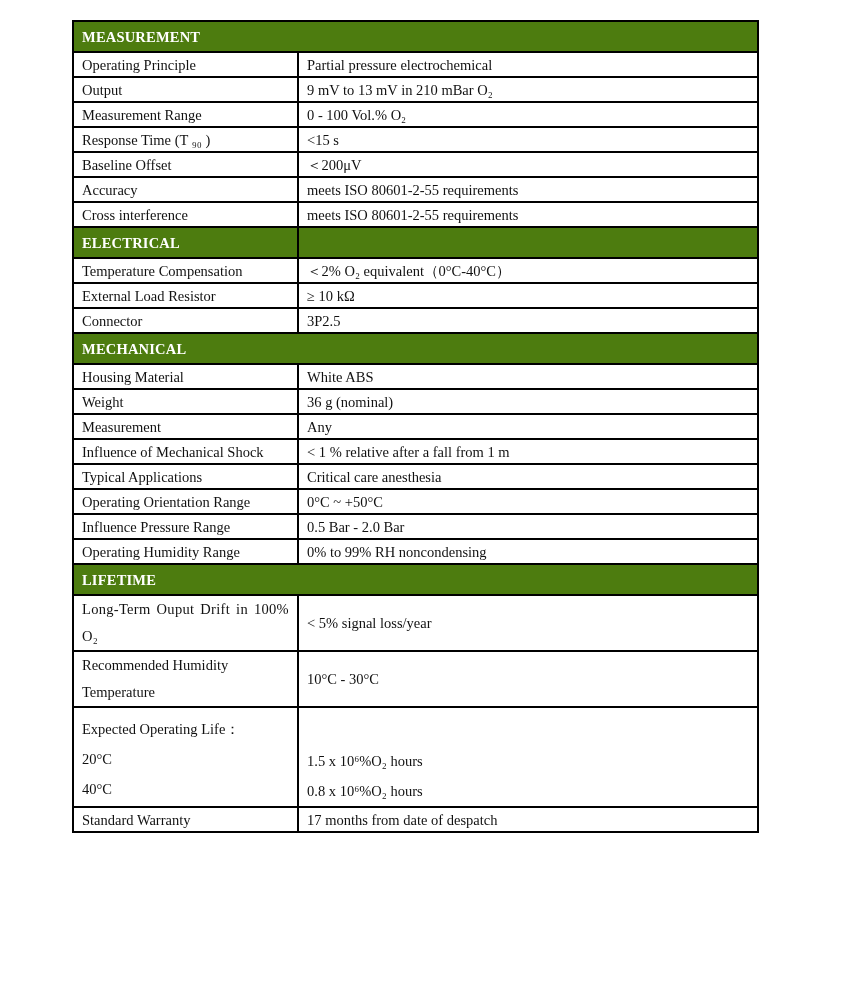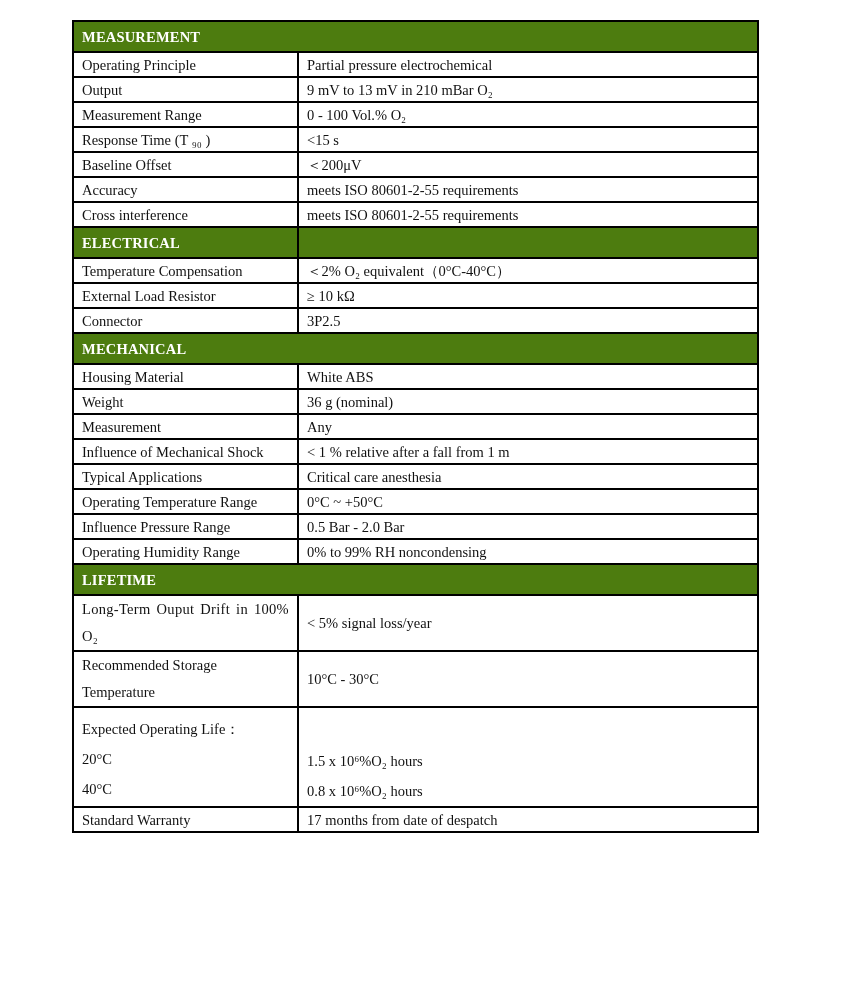--- a/index.html
+++ b/index.html
@@ -110,41 +110,41 @@
     <tr class="row">
       <td class="label">Influence of Mechanical Shock</td>
       <td class="value">&lt; 1 % relative after a fall from 1 m</td>
     </tr>
 
     <tr class="row">
       <td class="label">Typical Applications</td>
       <td class="value">Critical care anesthesia</td>
     </tr>
     <tr class="row">
-      <td class="label">Operating Temperature Range</td>
+      <td class="label">Operating Orientation Range</td>
       <td class="value">0°C ~ +50°C</td>
     </tr>
     <tr class="row">
       <td class="label">Influence Pressure Range</td>
       <td class="value">0.5 Bar - 2.0 Bar</td>
     </tr>
     <tr class="row">
       <td class="label">Operating Humidity Range</td>
       <td class="value">0% to 99% RH noncondensing</td>
     </tr>
 
     <tr class="section">
       <td colspan="2">LIFETIME</td>
     </tr>
     <tr class="tall">
       <td class="label justify">Long-Term Ouput Drift in 100% O₂</td>
       <td class="value">&lt; 5% signal loss/year</td>
     </tr>
     <tr class="tall">
-      <td class="label">Recommended Storage Temperature</td>
+      <td class="label">Recommended Humidity Temperature</td>
       <td class="value">10°C - 30°C</td>
     </tr>
     <tr class="taller">
       <td class="label">
         <div>Expected Operating Life：</div>
         <div>20°C</div>
         <div>40°C</div>
       </td>
       <td class="value">
         <div>1.5 x 10⁶%O₂ hours</div>

